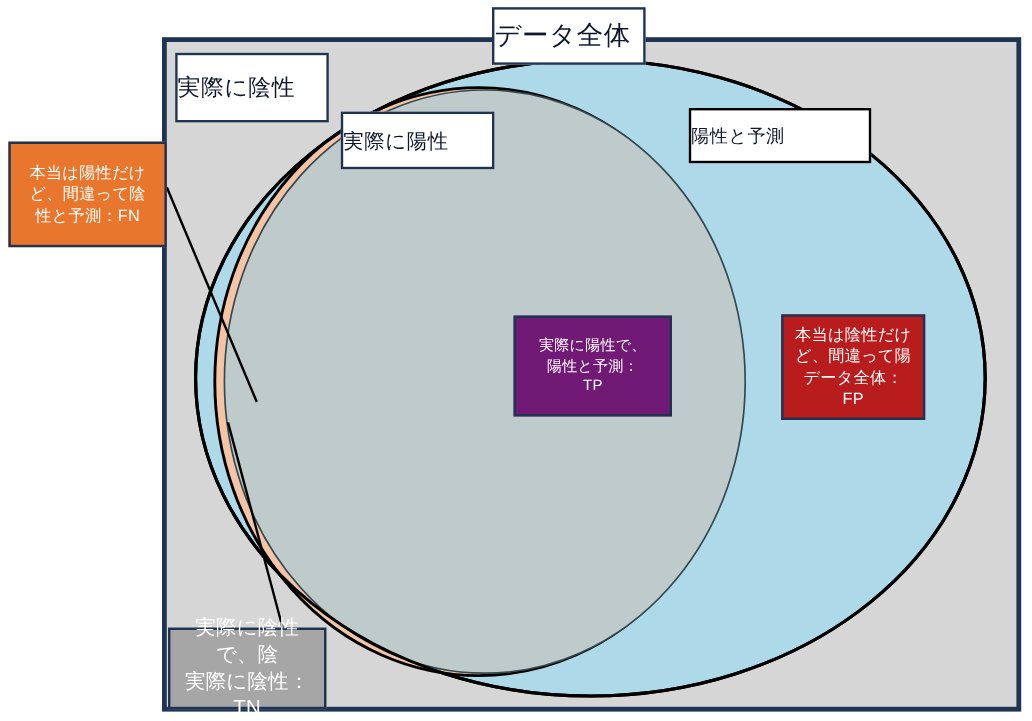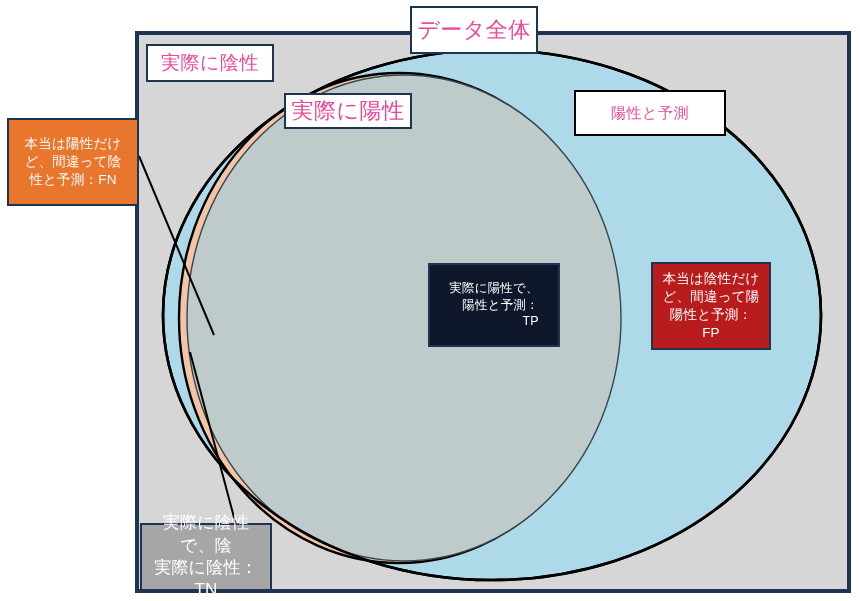--- a/index.html
+++ b/index.html
@@ -7,23 +7,23 @@
     width:860px;height:601px;overflow:hidden;
     font-family:"Liberation Sans","DejaVu Sans",sans-serif;
   }
   #stage{position:relative;width:860px;height:601px;background:#ffffff;}
   svg#diagram{position:absolute;left:0;top:0;width:860px;height:601px;}
 
   
   .chip{
     position:absolute;
     background:#FFFFFF;
-    display:flex;align-items:center;justify-content:center;
+    display:flex;align-items:center;
     box-sizing:border-box;
-    color:#ec4899;
+    color:#0f172a;
     white-space:nowrap;
     letter-spacing:0.5px;
     font-family:Liberation Mono, monospace;
   }
   .chip.navy{border:2px solid #1F3453;}
   .chip.black{border:2px solid #000000;}
 
   
   .callout{
     position:absolute;
@@ -31,26 +31,26 @@
     border:2px solid #1F3453;
     color:#FFFFFF;
     display:flex;align-items:center;justify-content:center;
     text-align:center;
     line-height:1.32;
     letter-spacing:0.2px;
   }
   .callout span{display:block;padding:0 4px;}
 
   #title-all     {left:410px; top:6px;   width:128px;height:48px;  font-size:22px;}
-  #label-actual-neg{left:146px;top:44px; width:128px;height:38px;  font-size:19px;}
-  #label-actual-pos{left:284px;top:93px; width:128px;height:36px;  font-size:22px;}
+  #label-actual-neg{left:146px;top:44px; width:128px;height:58px;  font-size:19px;}
+  #label-actual-pos{left:284px;top:93px; width:128px;height:48px;  font-size:17px;}
   #label-pred-pos  {left:574px;top:90px; width:152px;height:46px;  font-size:15px;}
 
   #box-fn{left:7px;  top:118px; width:132px;height:88px; background:#E8762C; font-size:13.5px;}
-  #box-tp{left:428px;top:263px; width:132px;height:84px; background:#0f172a; font-size:12.5px;text-align:right;}
+  #box-tp{left:428px;top:263px; width:132px;height:84px; background:#701a75; font-size:12.5px;}
   #box-fp{left:651px;top:262px; width:120px;height:88px; background:#b91c1c; font-size:13.5px;}
   #box-tn{left:140px;top:523px; width:132px;height:68px; background:#A6A6A6; font-size:17px;}
 </style>
 </head>
 <body>
 
 <div id="stage">
 
   <svg id="diagram" viewBox="0 0 860 601">
     <defs>
@@ -106,21 +106,21 @@
       <span>実際に陽性で、</span>
       <span>陽性と予測：</span>
       <span>TP</span>
     </span>
   </div>
 
   <div class="callout" id="box-fp">
     <span>
       <span>本当は陰性だけ</span>
       <span>ど、間違って陽</span>
-      <span>陽性と予測：FP</span>
+      <span>データ全体：FP</span>
     </span>
   </div>
 
   <div class="callout" id="box-tn">
     <span>
       <span>実際に陰性で、陰</span>
       <span>実際に陰性：TN</span>
     </span>
   </div>
 

